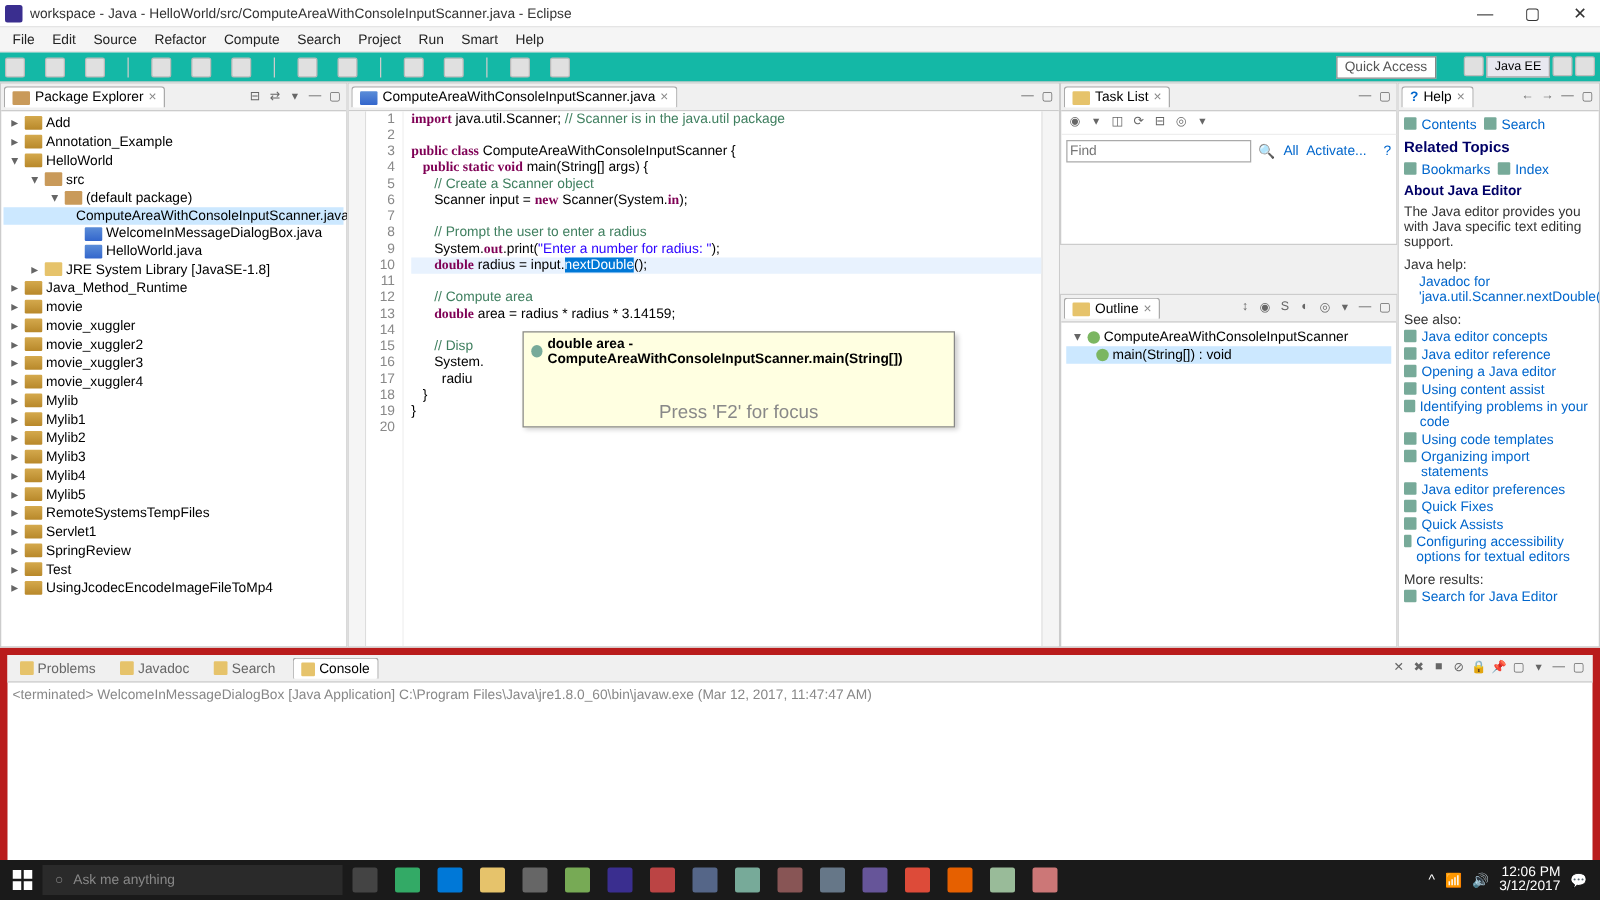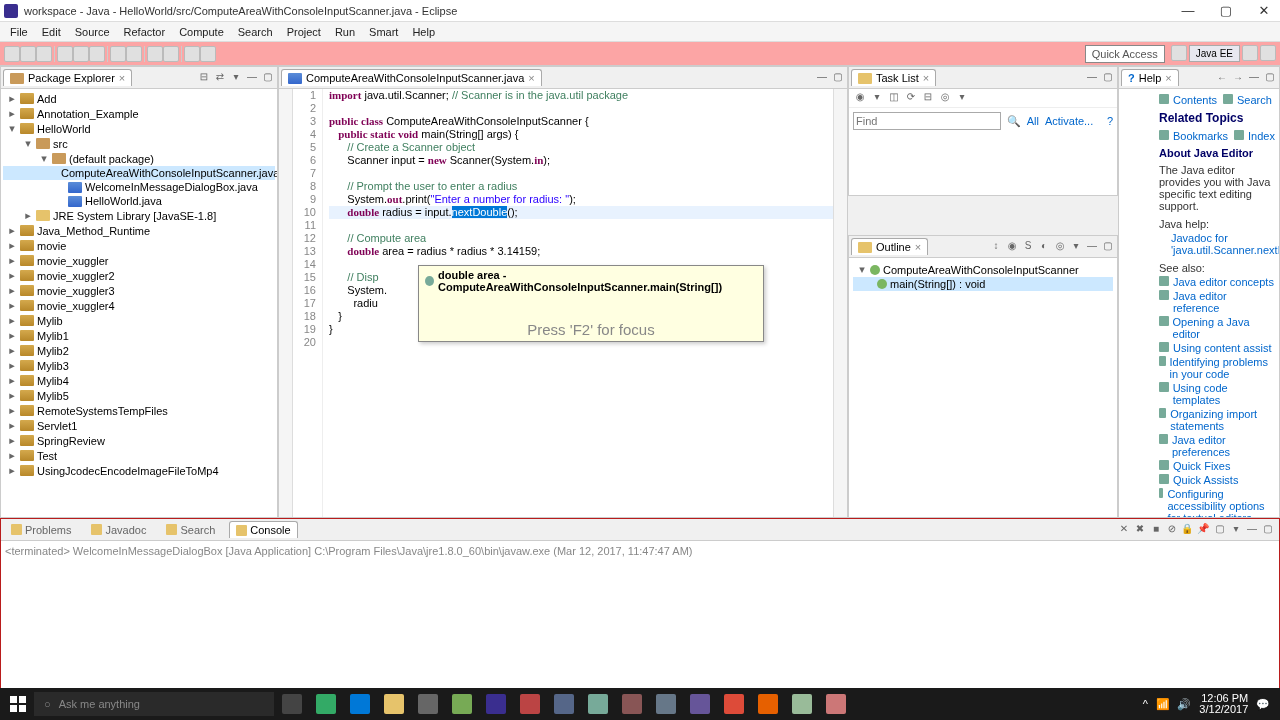--- a/index.html
+++ b/index.html
@@ -4,21 +4,21 @@
 <style>
 * { margin: 0; padding: 0; box-sizing: border-box; font-family: "Segoe UI", Tahoma, sans-serif; font-size: 11px; }
 body { background: #f0f0f0; width: 1280px; height: 720px; overflow: hidden; position: relative; }
 .titlebar { height: 22px; background: #fff; display: flex; align-items: center; padding: 0 4px; border-bottom: 1px solid #ddd; }
 .titlebar .icon { width: 14px; height: 14px; background: #3a2e8f; border-radius: 2px; margin-right: 6px; }
 .titlebar .title { flex: 1; color: #333; font-size: 11px; }
 .winbtns { display: flex; gap: 14px; }
 .winbtns span { width: 24px; text-align: center; cursor: pointer; color: #333; font-size: 13px; }
 .menubar { height: 20px; background: #f5f5f5; display: flex; align-items: center; padding: 0 4px; gap: 2px; border-bottom: 1px solid #ddd; }
 .menubar span { padding: 2px 6px; cursor: pointer; color: #222; }
-.toolbar { height: 24px; background: #fca5a5; display: flex; align-items: center; padding: 0 4px; border-bottom: 1px solid #ccc; gap: 0; }
+.toolbar { height: 24px; background: #14b8a6; display: flex; align-items: center; padding: 0 4px; border-bottom: 1px solid #ccc; gap: 16px; }
 .tbicon { width: 16px; height: 16px; background: #e0e0e0; border: 1px solid #bbb; border-radius: 2px; }
 .toolbar .sep { width: 1px; height: 16px; background: #ccc; margin: 0 2px; }
 .quickaccess { margin-left: auto; border: 1px solid #888; padding: 2px 6px; background: #fff; color: #555; font-size: 11px; }
 .perspectives { display: flex; gap: 2px; margin-left: 6px; }
 .perspective { border: 1px solid #aaa; padding: 2px 6px; background: #e8e8f0; font-size: 10px; }
 .workbench { display: flex; height: 452px; }
 .panel { background: #fff; border: 1px solid #ccc; display: flex; flex-direction: column; }
 .panel-tabs { height: 22px; background: #f0f0f0; display: flex; align-items: center; border-bottom: 1px solid #ccc; padding: 0 2px; }
 .tab { background: #fff; border: 1px solid #aaa; border-bottom: none; padding: 2px 6px; display: flex; align-items: center; gap: 4px; font-size: 10px; border-radius: 3px 3px 0 0; }
 .tab .close { cursor: pointer; color: #888; }
@@ -49,25 +49,25 @@
 .line-hl { background: #e8f2fe; display: inline-block; width: 100%; }
 .hover-tooltip { position: absolute; left: 95px; top: 176px; width: 346px; background: #ffffe1; border: 1px solid #888; padding: 3px 6px; font-size: 11px; z-index: 10; box-shadow: 2px 2px 4px rgba(0,0,0,.2); }
 .hover-tooltip .hint { text-align: center; color: #888; font-size: 15px; margin-top: 28px; }
 .rightcol { width: 270px; display: flex; flex-direction: column; }
 .tasklist { height: 130px; }
 .tasklist .findrow { display: flex; align-items: center; gap: 6px; padding: 4px; }
 .tasklist input { flex: 0 0 70px; border: 1px solid #aaa; padding: 2px; }
 .outline { flex: 1; margin-top: 39px; }
 .outline-tree { padding: 4px; flex: 1; }
 .help { width: 162px; }
-.help-body { padding: 4px; overflow: auto; flex: 1; font-size: 11px; margin-left: 36px; }
+.help-body { padding: 4px; overflow: auto; flex: 1; font-size: 11px; }
 .help-body h4 { color: #006; font-size: 11px; margin: 4px 0; font-weight: bold; }
 .help-body .lnk { color: #0066cc; cursor: pointer; display: flex; gap: 4px; padding: 1px 0; }
 .help-body .txt { color: #333; padding: 1px 0; }
-.bottom { height: 176px; display: flex; flex-direction: column; border: 1px solid #b91c1c; background: #fff; }
+.bottom { height: 176px; display: flex; flex-direction: column; border: 6px solid #b91c1c; background: #fff; }
 .bottom-tabs { height: 22px; background: #f0f0f0; display: flex; align-items: center; border-bottom: 1px solid #ccc; padding: 0 4px; gap: 8px; }
 .btab { padding: 2px 6px; color: #666; cursor: pointer; display: flex; align-items: center; gap: 3px; }
 .btab.active { background: #fff; border: 1px solid #aaa; border-bottom: none; border-radius: 3px 3px 0 0; color: #000; }
 .console-body { flex: 1; padding: 4px; font-family: Consolas, monospace; font-size: 11px; color: #888; }
 .statusbar { height: 22px; background: #f0f0f0; border-top: 1px solid #ccc; display: flex; align-items: center; padding: 0 8px; gap: 40px; justify-content: flex-end; }
 .statusbar span { color: #333; }
 .taskbar { position: absolute; bottom: 0; left: 0; right: 0; height: 32px; background: #1a1a1a; display: flex; align-items: center; padding: 0 4px; gap: 2px; }
 .taskbar .start { width: 28px; height: 28px; display: flex; align-items: center; justify-content: center; }
 .taskbar .cortana { flex: 0 0 240px; background: #2a2a2a; color: #888; padding: 6px 10px; display: flex; align-items: center; gap: 8px; }
 .taskbar .app { width: 32px; height: 28px; display: flex; align-items: center; justify-content: center; }

